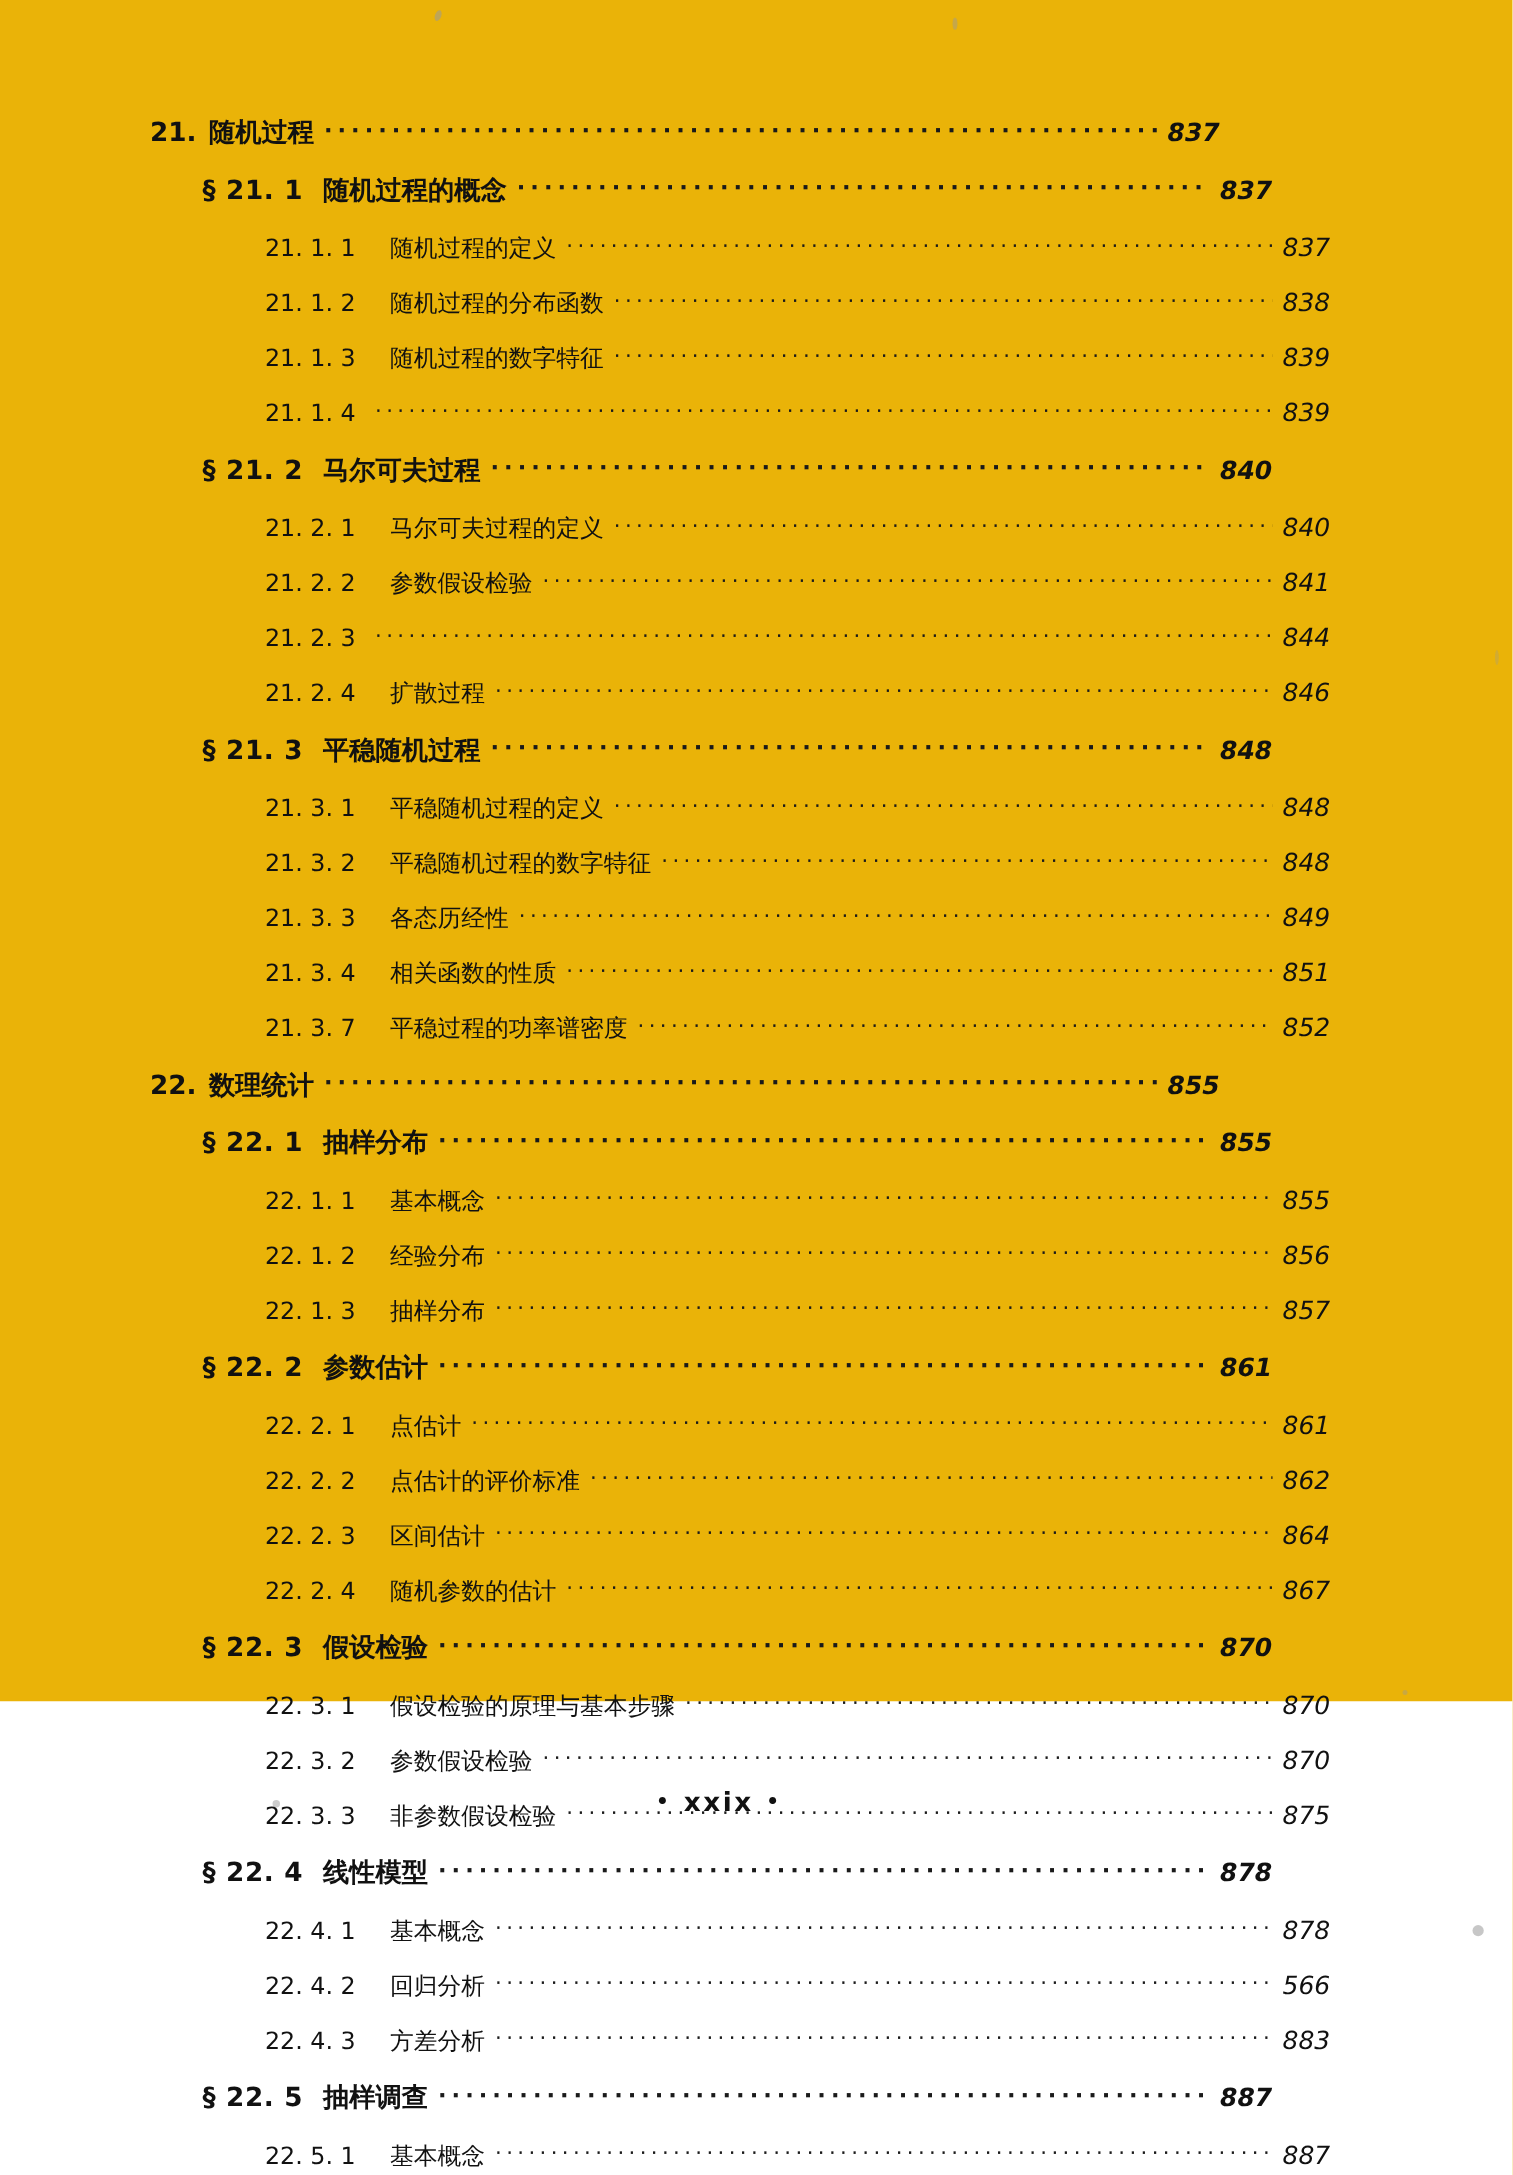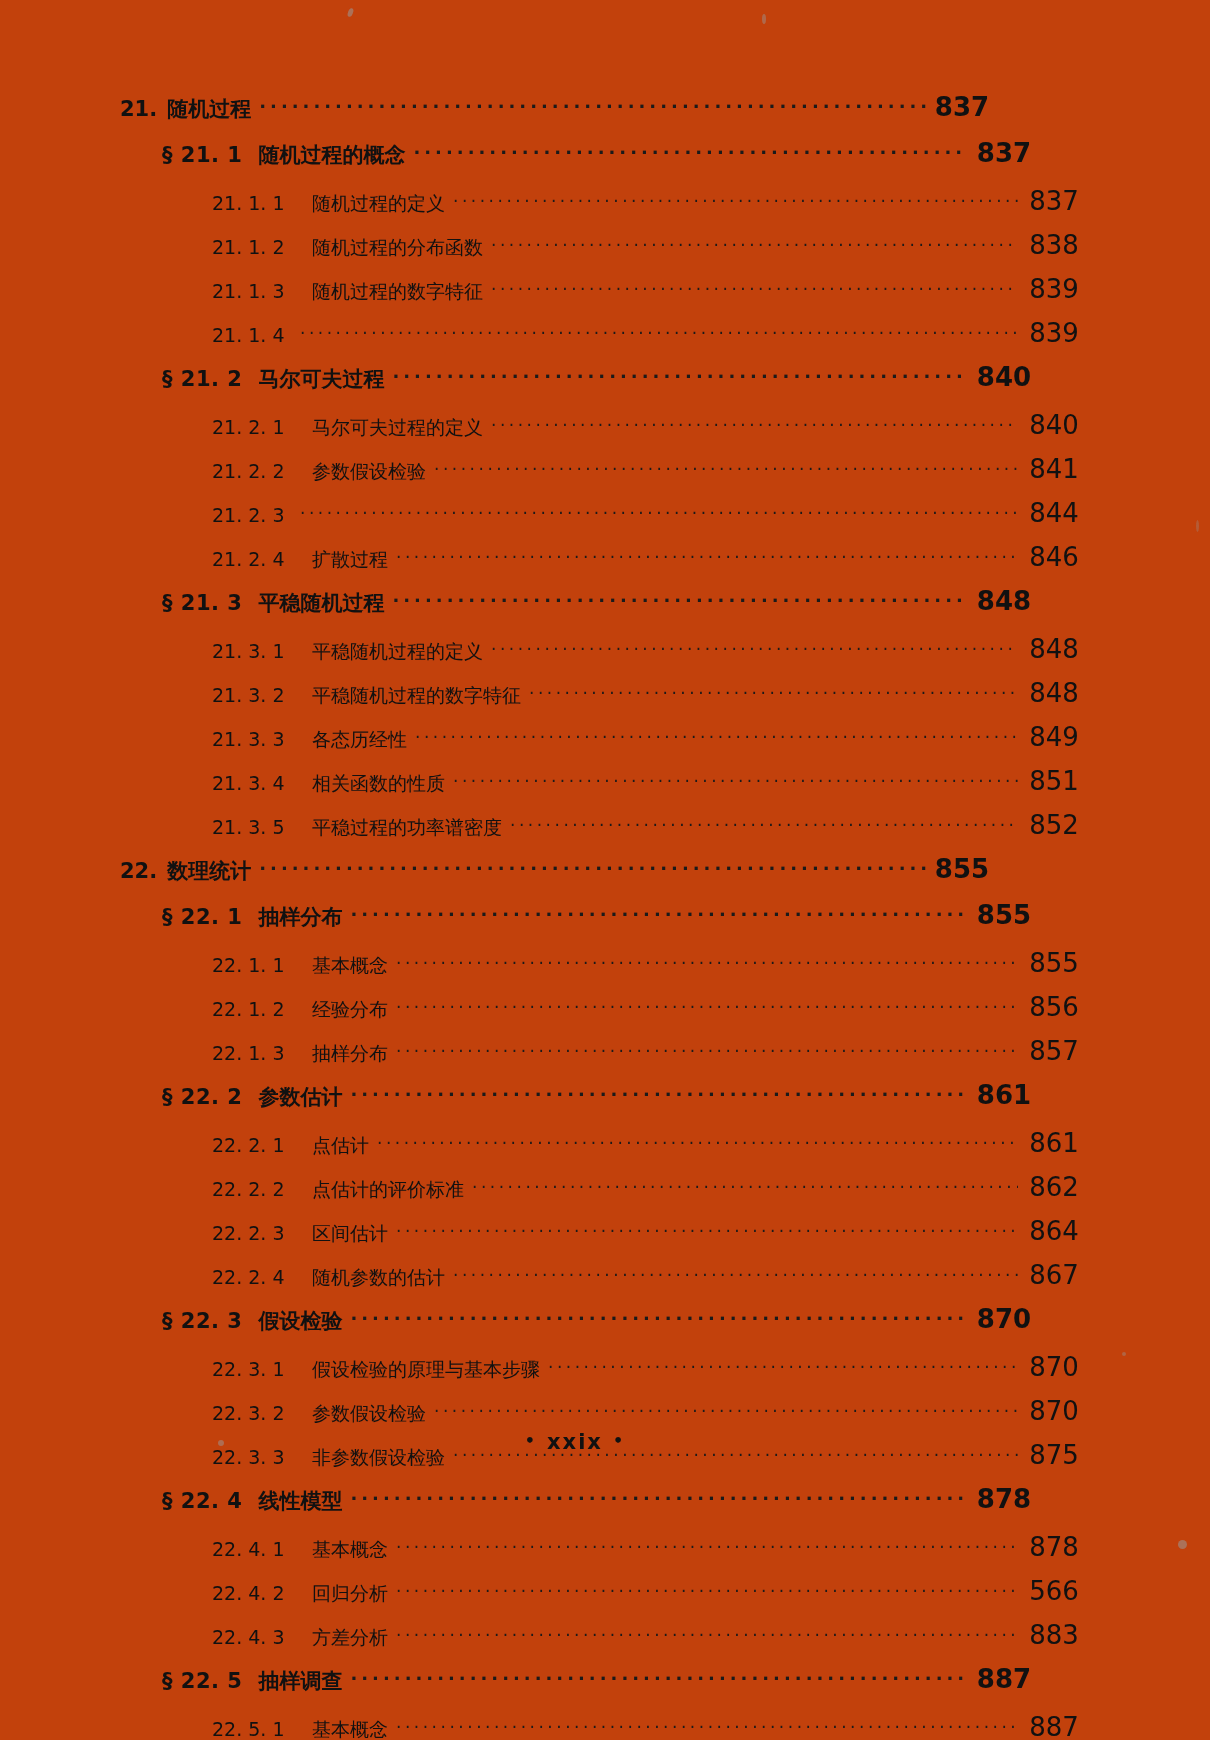--- a/index.html
+++ b/index.html
@@ -12,22 +12,22 @@
     height: 1740px;
     position: relative;
     font-family: "DejaVu Sans", "Liberation Sans", sans-serif;
     color: #111111;
     overflow: hidden;
   }
   .page {
     position: absolute;
     left: 0; top: 0;
     width: 1210px;
-    height: 1740px;
-    background: #c2410c;
+    height: 1361px;
+    background: #eab308;
   }
   .toc {
     position: absolute;
     left: 120px;
     top: 92px;
     width: 870px;
   }
   .entry {
     display: flex;
     align-items: baseline;
@@ -62,24 +62,25 @@
     letter-spacing: 3.5px;
     font-size: 17px;
     color: #1a1a1a;
     position: relative;
     top: -3px;
   }
   .lvl1 .dots, .lvl2 .dots { font-size: 18px; letter-spacing: 4px; }
 
   .pg {
     flex: 0 0 auto;
-    text-align: center;
+    text-align: left;
     min-width: 56px;
-    font-size: 26px;
+    font-size: 20px;
     padding-left: 8px;
+    font-style: italic;
   }
   .lvl1 .pg { font-weight: bold; }
   .lvl2 .pg { font-weight: bold; }
   .lvl3 .pg { font-weight: normal; }
 
   .folio {
     position: absolute;
     left: 0; right: 0;
     top: 1430px;
     text-align: center;
@@ -203,21 +204,21 @@
         <span class="dots">········································································································································································································</span>
         <span class="pg">849</span>
       </div>
       <div class="entry lvl3">
         <span class="num">21. 3. 4</span>
         <span class="title">相关函数的性质</span>
         <span class="dots">········································································································································································································</span>
         <span class="pg">851</span>
       </div>
       <div class="entry lvl3">
-        <span class="num">21. 3. 5</span>
+        <span class="num">21. 3. 7</span>
         <span class="title">平稳过程的功率谱密度</span>
         <span class="dots">········································································································································································································</span>
         <span class="pg">852</span>
       </div>
       <div class="entry lvl1">
         <span class="num">22.</span>
         <span class="title">数理统计</span>
         <span class="dots">········································································································································································································</span>
         <span class="pg">855</span>
       </div>

